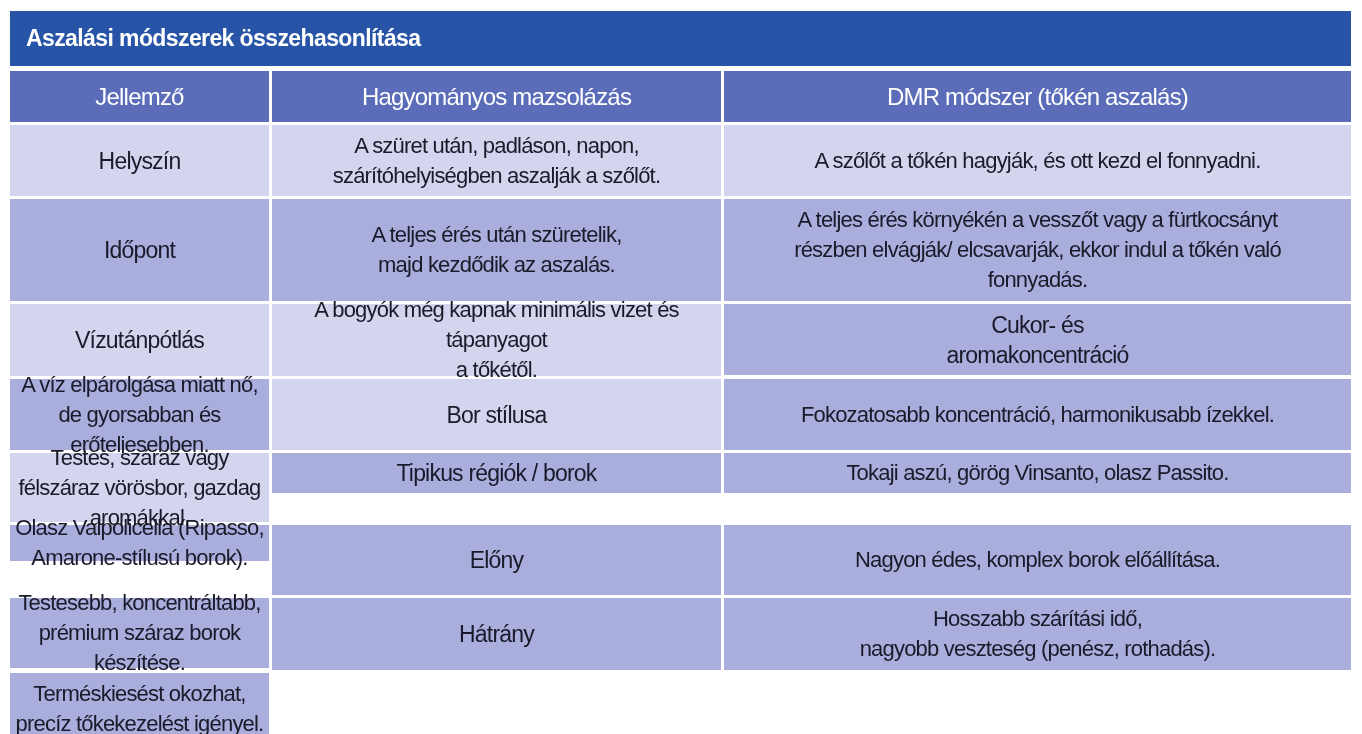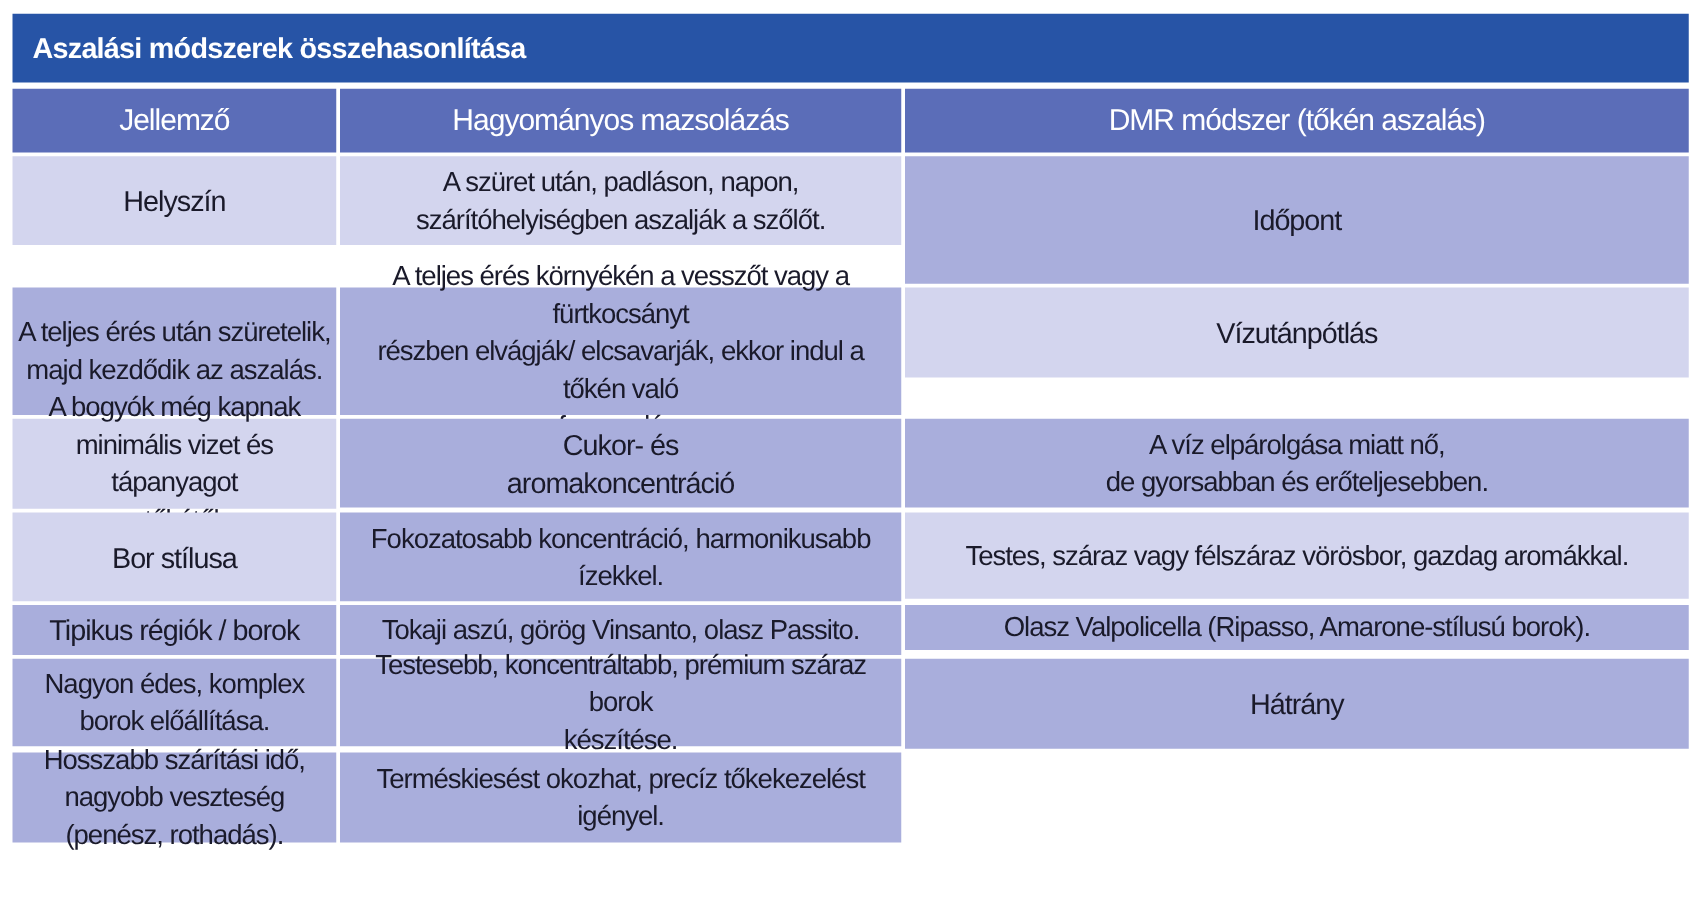--- a/index.html
+++ b/index.html
@@ -32,20 +32,21 @@
 <div class="title-bar">Aszalási módszerek összehasonlítása</div>
 
 <div class="table">
   <div class="cell hdr">Jellemző</div>
   <div class="cell hdr">Hagyományos mazsolázás</div>
   <div class="cell hdr">DMR módszer (tőkén aszalás)</div>
 
   <div class="cell light feature" style="height:71px">Helyszín</div>
   <div class="cell light" style="height:71px">A szüret után, padláson, napon,
 szárítóhelyiségben aszalják a szőlőt.</div>
+  <div class="cell light" style="height:71px">A szőlőt a tőkén hagyják, és ott kezd el fonnyadni.</div>
 
   <div class="cell dark feature" style="height:102px">Időpont</div>
   <div class="cell dark" style="height:102px">A teljes érés után szüretelik,
 majd kezdődik az aszalás.</div>
   <div class="cell dark" style="height:102px">A teljes érés környékén a vesszőt vagy a fürtkocsányt
 részben elvágják/ elcsavarják, ekkor indul a tőkén való
 fonnyadás.</div>
 
   <div class="cell light feature" style="height:72px">Vízutánpótlás</div>
   <div class="cell light" style="height:72px">A bogyók még kapnak minimális vizet és tápanyagot
@@ -57,20 +58,21 @@
 de gyorsabban és erőteljesebben.</div>
   <div class="cell light feature" style="height:71px">Bor stílusa</div>
 
   <div class="cell dark" style="height:71px">Fokozatosabb koncentráció, harmonikusabb ízekkel.</div>
   <div class="cell light" style="height:69px">Testes, száraz vagy félszáraz vörösbor, gazdag aromákkal.</div>
 
   <div class="cell dark feature" style="height:40px">Tipikus régiók / borok</div>
   <div class="cell dark" style="height:40px">Tokaji aszú, görög Vinsanto, olasz Passito.</div>
   <div class="cell dark" style="height:36px">Olasz Valpolicella (Ripasso, Amarone-stílusú borok).</div>
 
+  <div class="cell dark feature" style="height:70px">Előny</div>
   <div class="cell dark" style="height:70px">Nagyon édes, komplex borok előállítása.</div>
   <div class="cell dark" style="height:70px">Testesebb, koncentráltabb, prémium száraz borok
 készítése.</div>
 
   <div class="cell dark feature" style="height:72px">Hátrány</div>
   <div class="cell dark" style="height:72px">Hosszabb szárítási idő,
 nagyobb veszteség (penész, rothadás).</div>
   <div class="cell dark" style="height:72px">Terméskiesést okozhat, precíz tőkekezelést igényel.</div>
 </div>
 

